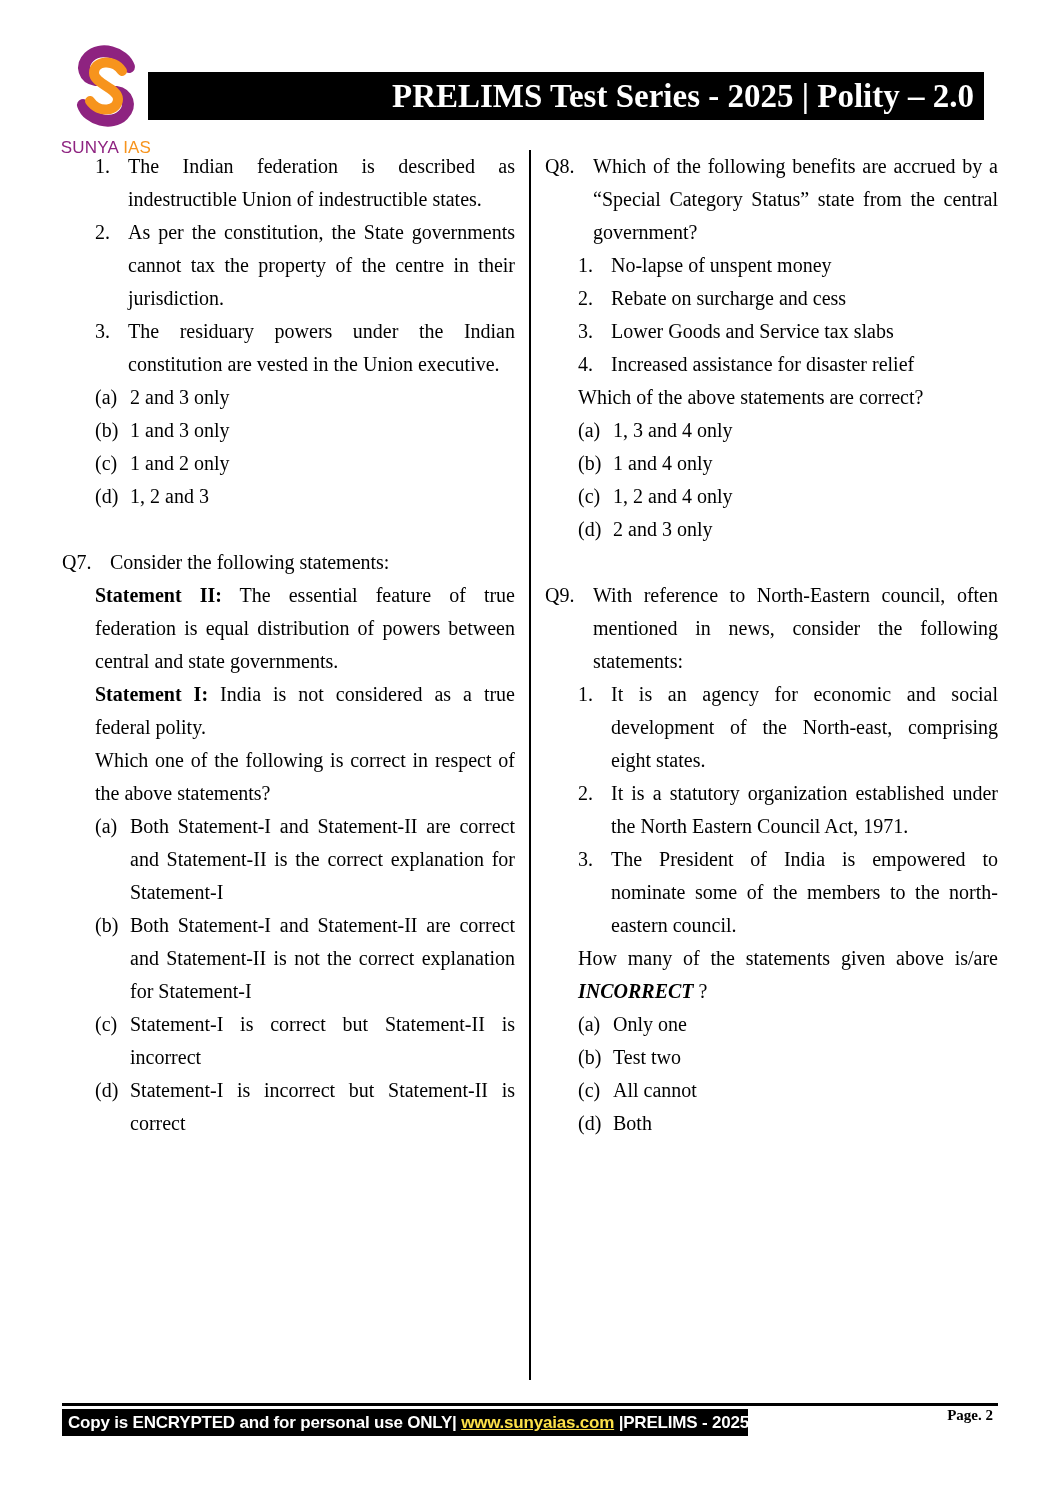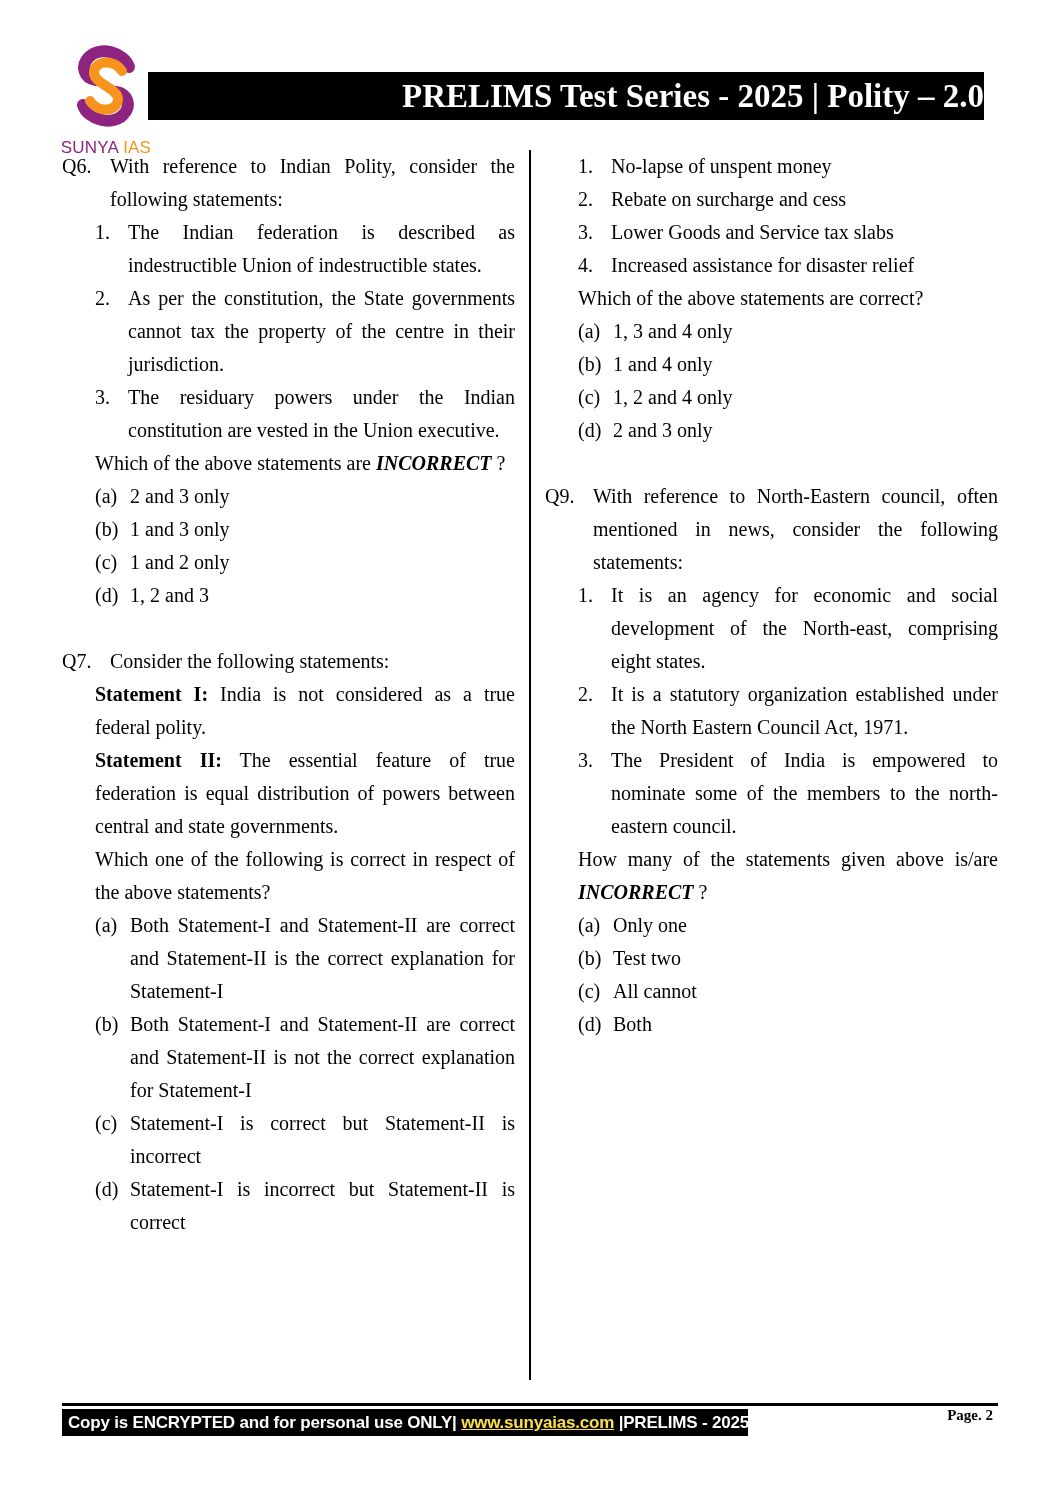--- a/index.html
+++ b/index.html
@@ -17,21 +17,21 @@
   .logo-block { position:absolute; left:50px; top:44px; width:112px; text-align:center; }
   .logo-mark { display:block; margin:0 auto; }
   .logo-text { font-family:"Liberation Sans", sans-serif; font-weight:normal; font-size:17px; letter-spacing:.2px; white-space:nowrap; margin-top:2px; }
   .logo-text .brand-1 { color:#8e2380; }
   .logo-text .brand-2 { color:#f7941d; }
 
   .banner {
     position:absolute; left:148px; top:72px; width:836px; height:48px;
     background:#000; color:#fff;
     display:flex; align-items:center; justify-content:flex-end;
-    padding-right:0; box-sizing:border-box;
+    padding-right:10px; box-sizing:border-box;
     font-weight:bold; font-size:33px; white-space:nowrap;
   }
 
   
   .col { position:absolute; top:150px; width:453px; font-size:20px; line-height:33px; text-align:justify; }
   .col-left  { left:62px; }
   .col-right { left:545px; }
   .divider { position:absolute; left:529px; top:150px; width:2px; height:1230px; background:#000; }
 
   .question + .question { margin-top:33px; }
@@ -74,47 +74,46 @@
 
   <div class="banner">
     <span>PRELIMS Test Series - 2025 | Polity – 2.0</span>
   </div>
 
   <div class="divider"></div>
 
   <div class="col col-left">
 
     <div class="question">
-      <p class="intro"><span class="qnum">Q6.</span><span>With reference to Indian Polity, consider the following statements:</span></p>
       <p class="item"><span class="item-marker">1.</span><span>The Indian federation is described as indestructible Union of indestructible states.</span></p>
       <p class="item"><span class="item-marker">2.</span><span>As per the constitution, the State governments cannot tax the property of the centre in their jurisdiction.</span></p>
       <p class="item"><span class="item-marker">3.</span><span>The residuary powers under the Indian constitution are vested in the Union executive.</span></p>
-      <p class="para"><span>Which of the above statements are </span><span class="emph">INCORRECT</span><span> ?</span></p>
       <p class="option"><span class="opt-marker">(a)</span><span>2 and 3 only</span></p>
       <p class="option"><span class="opt-marker">(b)</span><span>1 and 3 only</span></p>
       <p class="option"><span class="opt-marker">(c)</span><span>1 and 2 only</span></p>
       <p class="option"><span class="opt-marker">(d)</span><span>1, 2 and 3</span></p>
     </div>
 
     <div class="question">
       <p class="intro"><span class="qnum">Q7.</span><span>Consider the following statements:</span></p>
+      <p class="para"><span class="stmt-label">Statement II:</span><span> The essential feature of true federation is equal distribution of powers between central and state governments.</span></p>
       <p class="para"><span class="stmt-label">Statement I:</span><span> India is not considered as a true federal polity.</span></p>
-      <p class="para"><span class="stmt-label">Statement II:</span><span> The essential feature of true federation is equal distribution of powers between central and state governments.</span></p>
       <p class="para"><span>Which one of the following is correct in respect of the above statements?</span><span class="emph"></span><span></span></p>
       <p class="option"><span class="opt-marker">(a)</span><span>Both Statement-I and Statement-II are correct and Statement-II is the correct explanation for Statement-I</span></p>
       <p class="option"><span class="opt-marker">(b)</span><span>Both Statement-I and Statement-II are correct and Statement-II is not the correct explanation for Statement-I</span></p>
       <p class="option"><span class="opt-marker">(c)</span><span>Statement-I is correct but Statement-II is incorrect</span></p>
       <p class="option"><span class="opt-marker">(d)</span><span>Statement-I is incorrect but Statement-II is correct</span></p>
     </div>
 
   </div>
 
   <div class="col col-right">
 
     <div class="question">
+      <p class="intro"><span class="qnum">Q8.</span><span>Which of the following benefits are accrued by a “Special Category Status” state from the central government?</span></p>
       <p class="item"><span class="item-marker">1.</span><span>No-lapse of unspent money</span></p>
       <p class="item"><span class="item-marker">2.</span><span>Rebate on surcharge and cess</span></p>
       <p class="item"><span class="item-marker">3.</span><span>Lower Goods and Service tax slabs</span></p>
       <p class="item"><span class="item-marker">4.</span><span>Increased assistance for disaster relief</span></p>
       <p class="para"><span>Which of the above statements are correct?</span><span class="emph"></span><span></span></p>
       <p class="option"><span class="opt-marker">(a)</span><span>1, 3 and 4 only</span></p>
       <p class="option"><span class="opt-marker">(b)</span><span>1 and 4 only</span></p>
       <p class="option"><span class="opt-marker">(c)</span><span>1, 2 and 4 only</span></p>
       <p class="option"><span class="opt-marker">(d)</span><span>2 and 3 only</span></p>
     </div>

